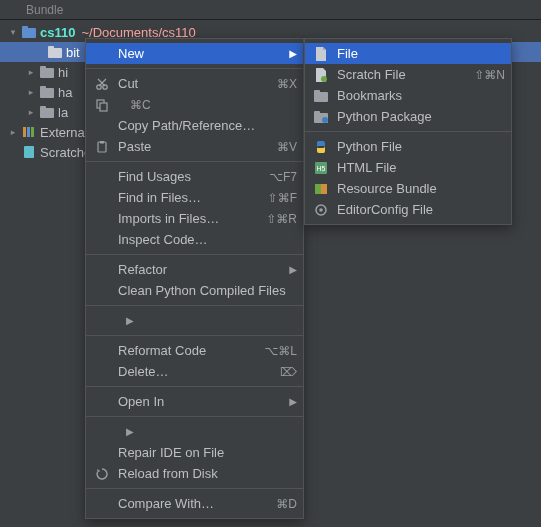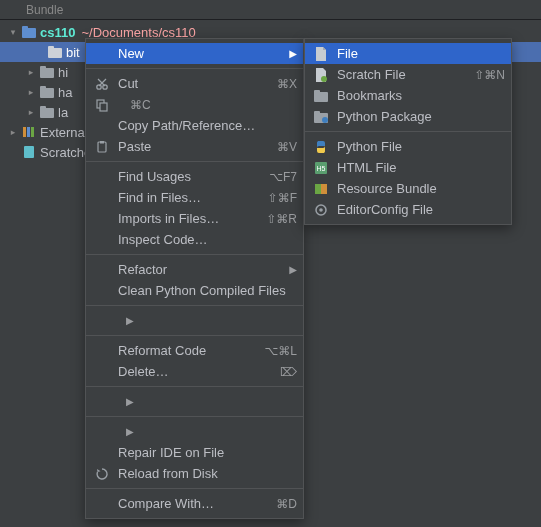--- a/index.html
+++ b/index.html
@@ -194,20 +194,21 @@
     <span class="mi-shortcut">⌥⌘L</span>
   </div>
   <div class="menu-item">
     <span class="mi-icon"></span>
     <span class="mi-label">Delete…</span>
     <span class="mi-shortcut">⌦</span>
   </div>
   <div class="sep"></div>
   <div class="menu-item">
     <span class="mi-icon"></span>
+    <span class="mi-label">Open In</span>
     <span class="mi-arrow">▶</span>
   </div>
   <div class="sep"></div>
   <div class="menu-item">
     <span class="mi-icon"></span>
     <span class="mi-arrow">▶</span>
   </div>
   <div class="menu-item">
     <span class="mi-icon"></span>
     <span class="mi-label">Repair IDE on File</span>

